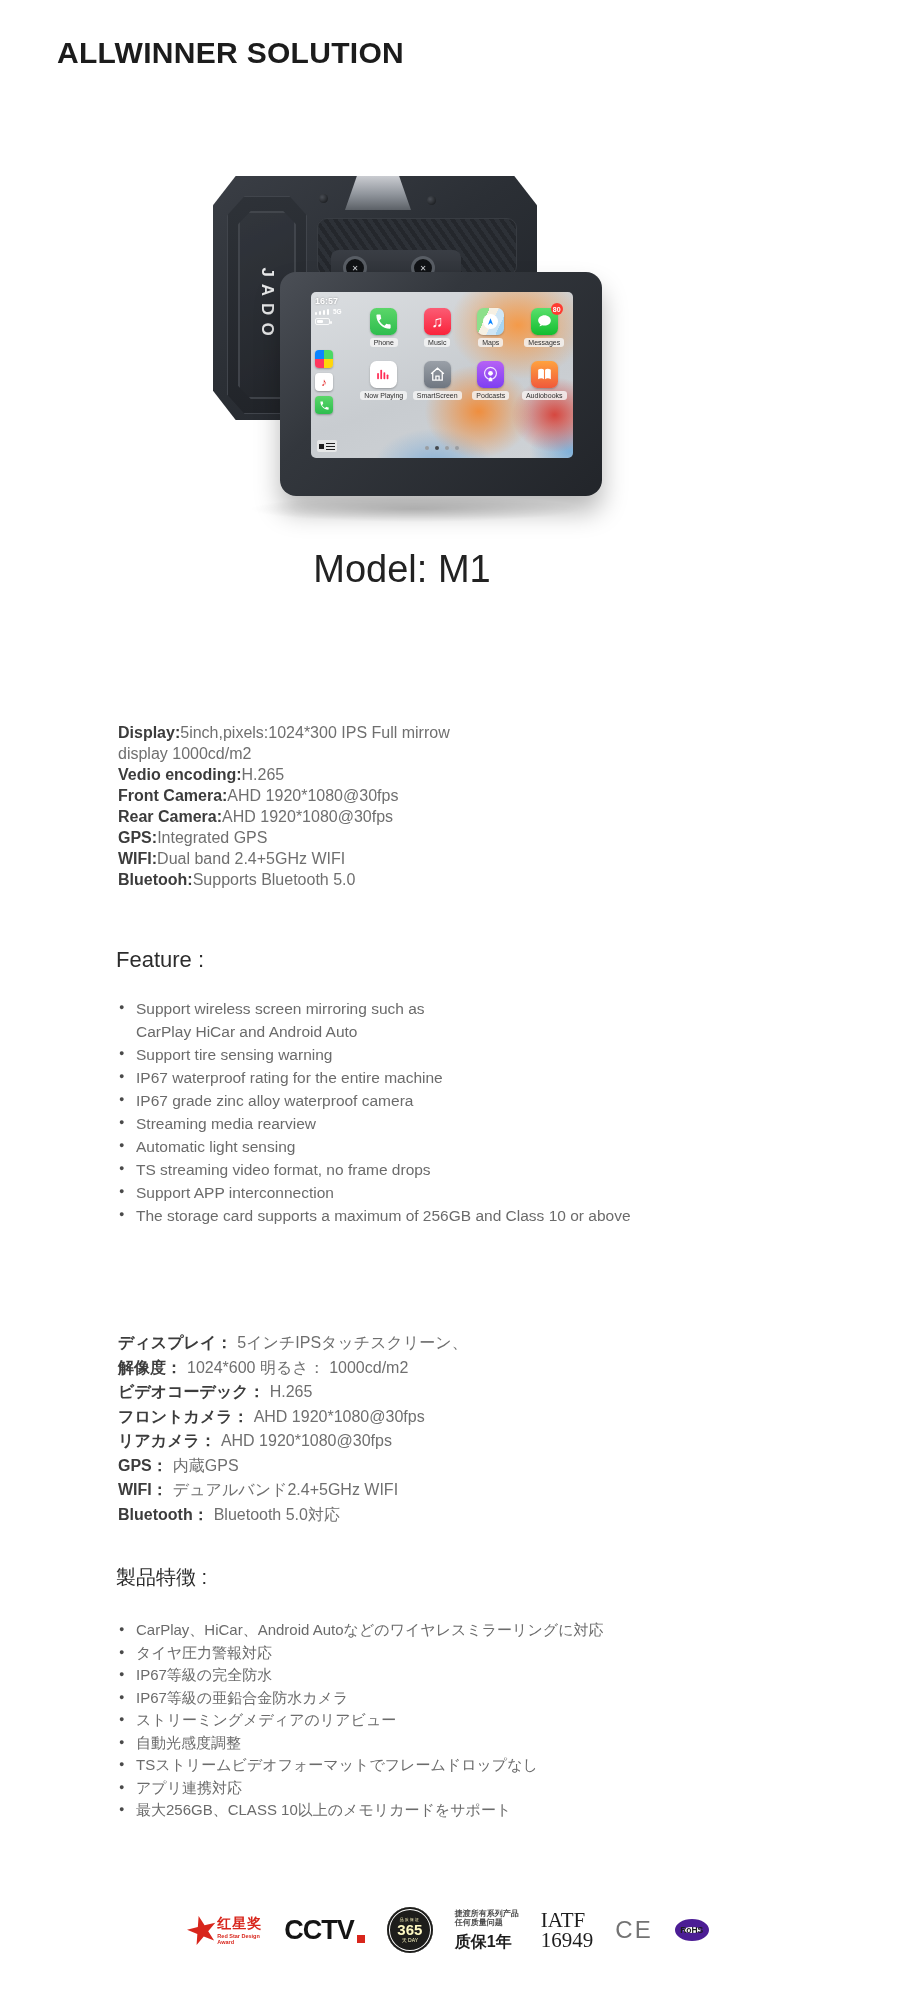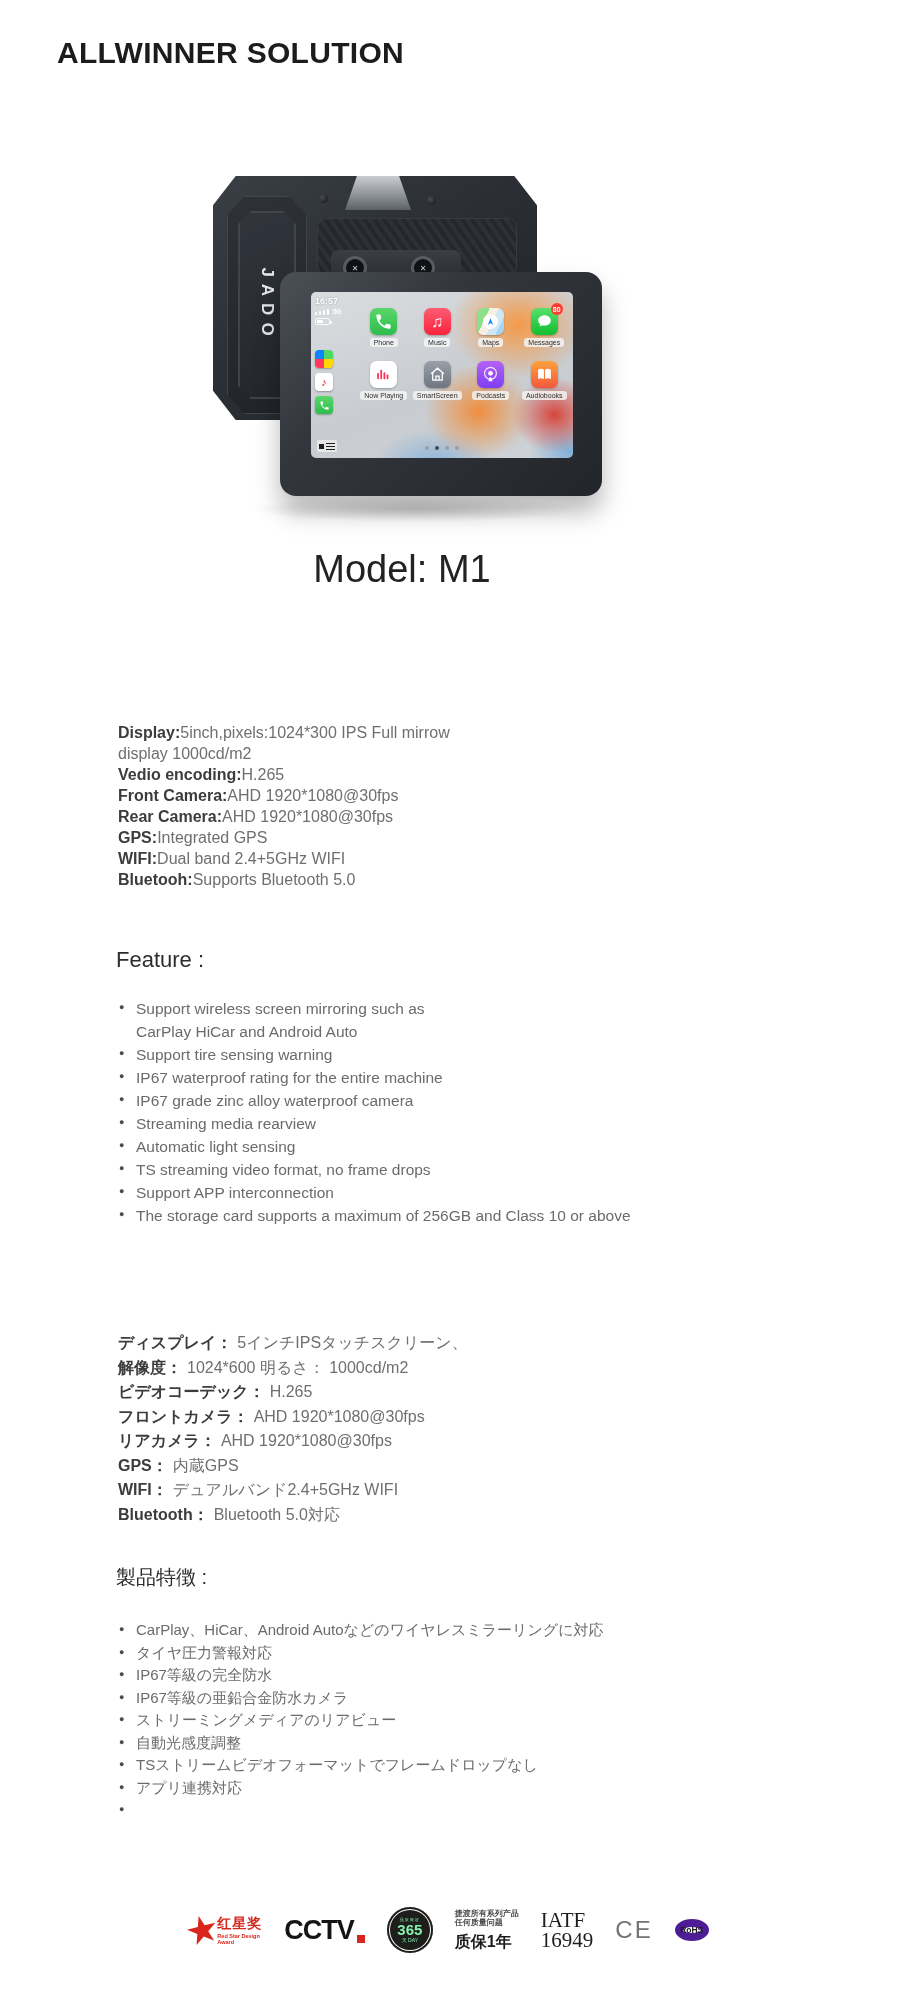--- a/index.html
+++ b/index.html
@@ -172,21 +172,21 @@
   .redstar { display:flex; align-items:center; }
   .redstar .star { color:#d8261c; font-size:38px; line-height:38px;
     transform:rotate(-14deg); }
   .redstar .txt { margin-left:-2px; display:flex; flex-direction:column; }
   .redstar .cn { color:#d8261c; font-size:14px; font-weight:700; letter-spacing:1px; }
   .redstar .en { color:#d8261c; font-size:5.5px; font-weight:700; }
   .cctv { display:flex; align-items:flex-end; }
   .cctv .word { font-size:27px; font-weight:800; letter-spacing:-1px; color:#141414; }
   .cctv .sq { width:8px; height:8px; background:#d8261c; margin:0 0 3px 3px; }
   .badge365 { width:46px; height:46px; border-radius:50%; background:#1d1d1b;
-    color:#86efac; display:flex; flex-direction:column; align-items:center; justify-content:center;
+    color:#fef9c3; display:flex; flex-direction:column; align-items:center; justify-content:center;
     box-shadow:inset 0 0 0 2px #1d1d1b, inset 0 0 0 3px #fff; }
   .badge365 .ring { font-size:4px; letter-spacing:1px; }
   .badge365 .num { font-size:15px; font-weight:700; line-height:15px; }
   .badge365 .day { font-size:5px; }
   .warranty { display:flex; flex-direction:column; line-height:1.15; }
   .warranty .s { font-size:8px; color:#4a4a4a; font-weight:700; }
   .warranty .big { font-size:16px; color:#1c1c1c; font-weight:700; margin-top:6px; }
   .iatf { font-family:"Liberation Serif","DejaVu Serif",serif; color:#1d1d1d;
     font-size:21px; line-height:20px; text-align:left; }
   .ce { font-size:24px; font-weight:400; color:#737373; letter-spacing:2px; }
@@ -423,20 +423,21 @@
   <div class="bullet">
       <span class="dot">●</span>
       <span class="b-text">TSストリームビデオフォーマットでフレームドロップなし</span>
     </div>
   <div class="bullet">
       <span class="dot">●</span>
       <span class="b-text">アプリ連携対応</span>
     </div>
   <div class="bullet">
       <span class="dot">●</span>
+      <span class="b-text">最大256GB、CLASS 10以上のメモリカードをサポート</span>
     </div>
 </div>
 
 <div class="footer">
   <div class="redstar">
     <span class="star">★</span>
     <span class="txt">
       <span class="cn">红星奖</span>
       <span class="en">Red Star Design</span>
       <span class="en">Award</span>

